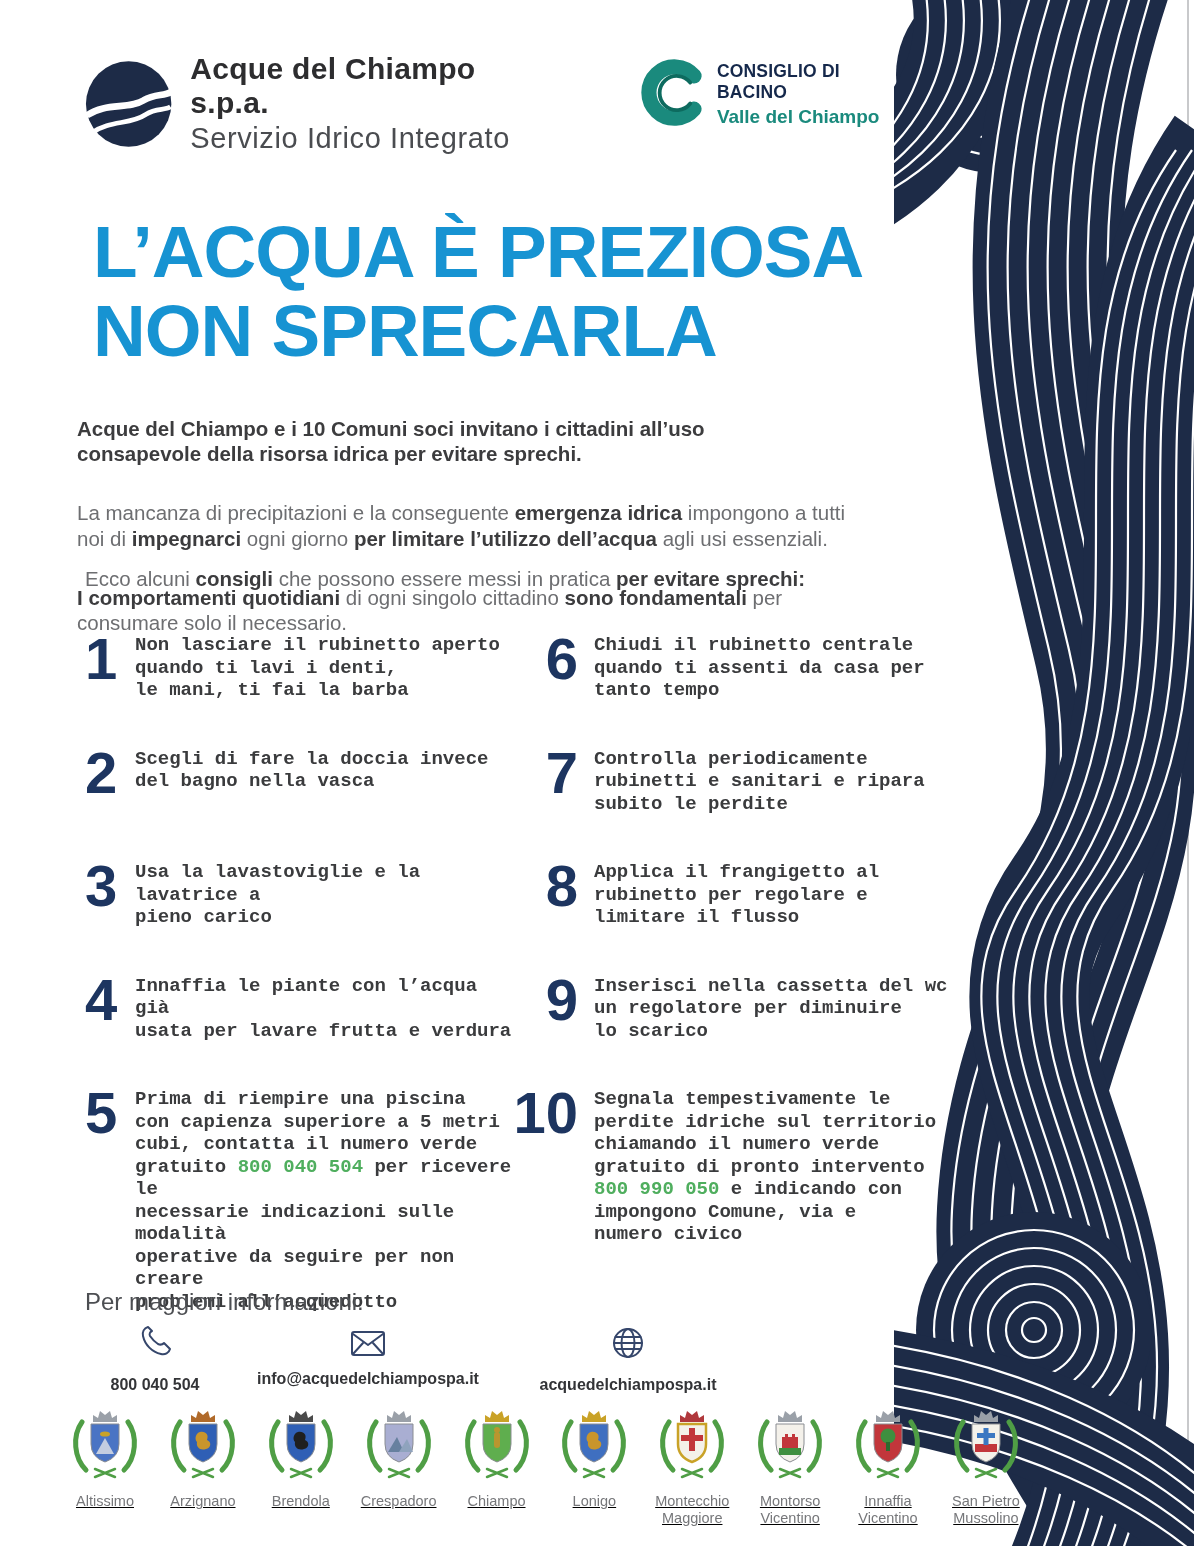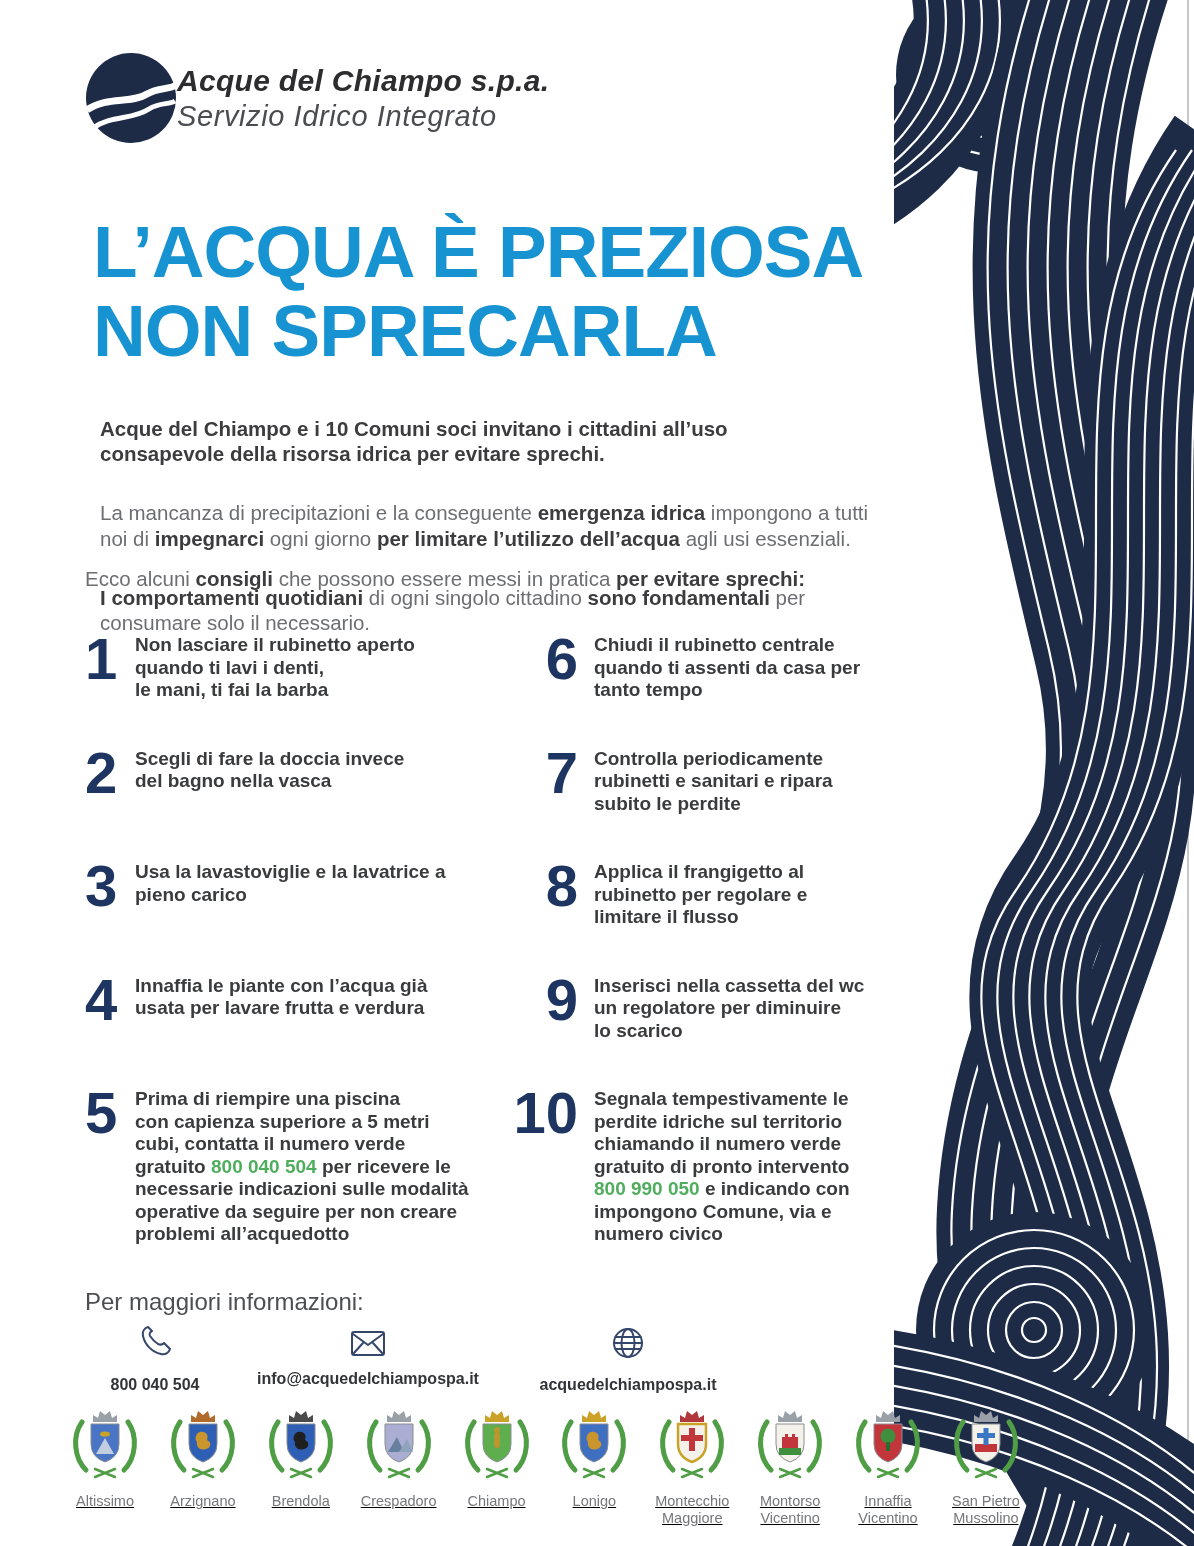--- a/index.html
+++ b/index.html
@@ -1,48 +1,48 @@
 <!DOCTYPE html>
 <html><head>
 <meta charset="utf-8">
 <style>
   html,body{margin:0;padding:0;background:#ffffff;}
   body{font-family:"Liberation Sans", sans-serif;}
   .page{position:relative;width:1194px;height:1546px;background:#ffffff;overflow:hidden;}
 
   
   .logos{position:absolute;top:52px;left:85px;width:820px;display:flex;align-items:flex-start;}
-  .logo1{display:flex;align-items:center;gap:0;font-style:italic;}
+  .logo1{display:flex;align-items:center;gap:18px;}
   .logo1-text .l1{font-size:30px;font-weight:700;color:#2d2d2f;letter-spacing:.3px;}
   .logo1-text .l2{font-size:29px;font-weight:400;color:#4a4c50;letter-spacing:.6px;margin-top:2px;}
   .logo2{display:flex;align-items:center;gap:10px;margin-left:95px;margin-top:6px;}
   .logo2-text .c1{font-size:17.5px;font-weight:700;color:#15284b;letter-spacing:.2px;}
   .logo2-text .c2{font-size:19px;font-weight:700;color:#1a8a7d;margin-top:3px;}
 
   
   .title{position:absolute;top:212px;left:93px;font-size:73px;line-height:79px;font-weight:700;
          color:#1793d2;letter-spacing:-1px;}
 
   
-  .intro{position:absolute;top:390px;left:100px;width:800px;font-size:20.5px;line-height:25.5px;
+  .intro{position:absolute;top:390px;left:77px;width:800px;font-size:20.5px;line-height:25.5px;
          color:#6d6e71;white-space:pre-line;}
   .intro p{margin:0 0 8px 0;}
   .intro .b{font-weight:700;color:#3c3c3e;}
   .intro .p1{font-weight:700;color:#3c3c3e;}
   .lead{position:absolute;top:567px;left:85px;width:800px;font-size:20.5px;color:#6d6e71;white-space:pre-line;}
   .lead .b{font-weight:700;color:#3c3c3e;text-align:right;}
 
   
   .tips{position:absolute;top:634px;left:85px;width:905px;display:grid;
         grid-template-columns:427px 478px;grid-auto-flow:column;
         grid-template-rows:repeat(5,auto);row-gap:46px;}
   .tip{display:flex;align-items:flex-start;}
   .tip .num{flex:0 0 44px;font-size:58px;line-height:50px;font-weight:700;color:#1d3560;}
   .tip.right .num{flex:0 0 66px;text-align:right;margin-right:10px;}
-  .tip .txt{font-size:19px;line-height:22.5px;font-weight:700;color:#3a3b3d;white-space:pre-line;margin-left:6px;}
+  .tip .txt{font-size:19px;line-height:22.5px;font-weight:700;color:#3a3b3d;white-space:pre-line;margin-left:6px;font-family:Liberation Mono, monospace;}
   .green{color:#4fae5e;}
 
   
   .info-heading{position:absolute;top:1288px;left:85px;font-size:24px;color:#4c4e52;}
   .info-block{position:absolute;text-align:center;}
   .info-block .lbl{font-size:16px;font-weight:700;color:#333437;margin-top:8px;white-space:nowrap;}
   .ib-phone{top:1324px;left:100px;width:110px;}
   .ib-mail{top:1330px;left:243px;width:250px;}
   .ib-web{top:1324px;left:513px;width:230px;}
   .cicon{stroke:#35466b;fill:none;stroke-width:2;stroke-linecap:round;stroke-linejoin:round;}
@@ -136,20 +136,30 @@
       <svg width="92" height="92" viewBox="0 0 92 92">
         <circle cx="46" cy="46" r="45" fill="#1d2b47"></circle>
         <path d="M2,58 C22,44 46,52 62,42 C74,35 84,38 91,33" stroke="#fff" stroke-width="7" fill="none"></path>
         <path d="M8,76 C26,63 48,68 64,57 C75,50 84,53 90,49" stroke="#fff" stroke-width="5" fill="none"></path>
       </svg>
       <div class="logo1-text">
         <div class="l1">Acque del Chiampo s.p.a.</div>
         <div class="l2">Servizio Idrico Integrato</div>
       </div>
     </div>
+    <div class="logo2">
+      <svg width="72" height="72" viewBox="0 0 72 72">
+        <path d="M58,17 A27,27 0 1 0 58,52" fill="none" stroke="#1a8a7d" stroke-width="16" stroke-linecap="round"></path>
+        <path d="M54,24 A18,18 0 1 0 54,46" fill="none" stroke="#0d6b5f" stroke-width="4" stroke-linecap="round"></path>
+      </svg>
+      <div class="logo2-text">
+        <div class="c1">CONSIGLIO DI BACINO</div>
+        <div class="c2">Valle del Chiampo</div>
+      </div>
+    </div>
   </div>
 
   <div class="title">
     <div>L’ACQUA È PREZIOSA</div>
     <div>NON SPRECARLA</div>
   </div>
 
   <div class="intro">
     <p class="p1">Acque del Chiampo e i 10 Comuni soci invitano i cittadini all’uso
 consapevole della risorsa idrica per evitare sprechi.</p>

